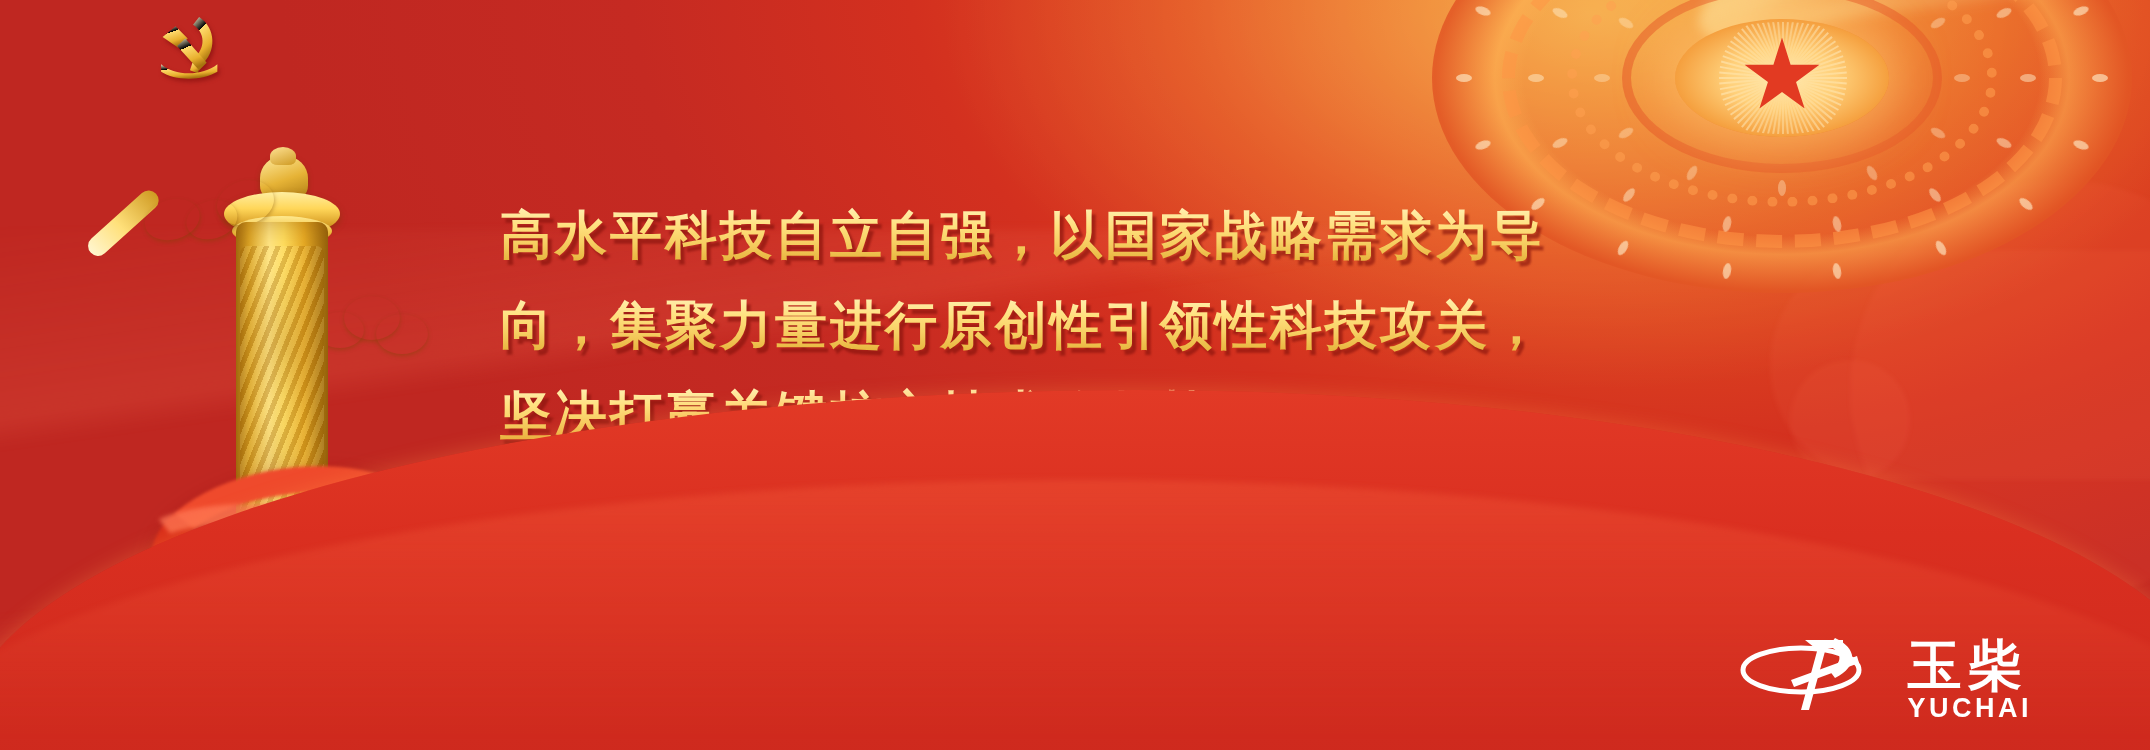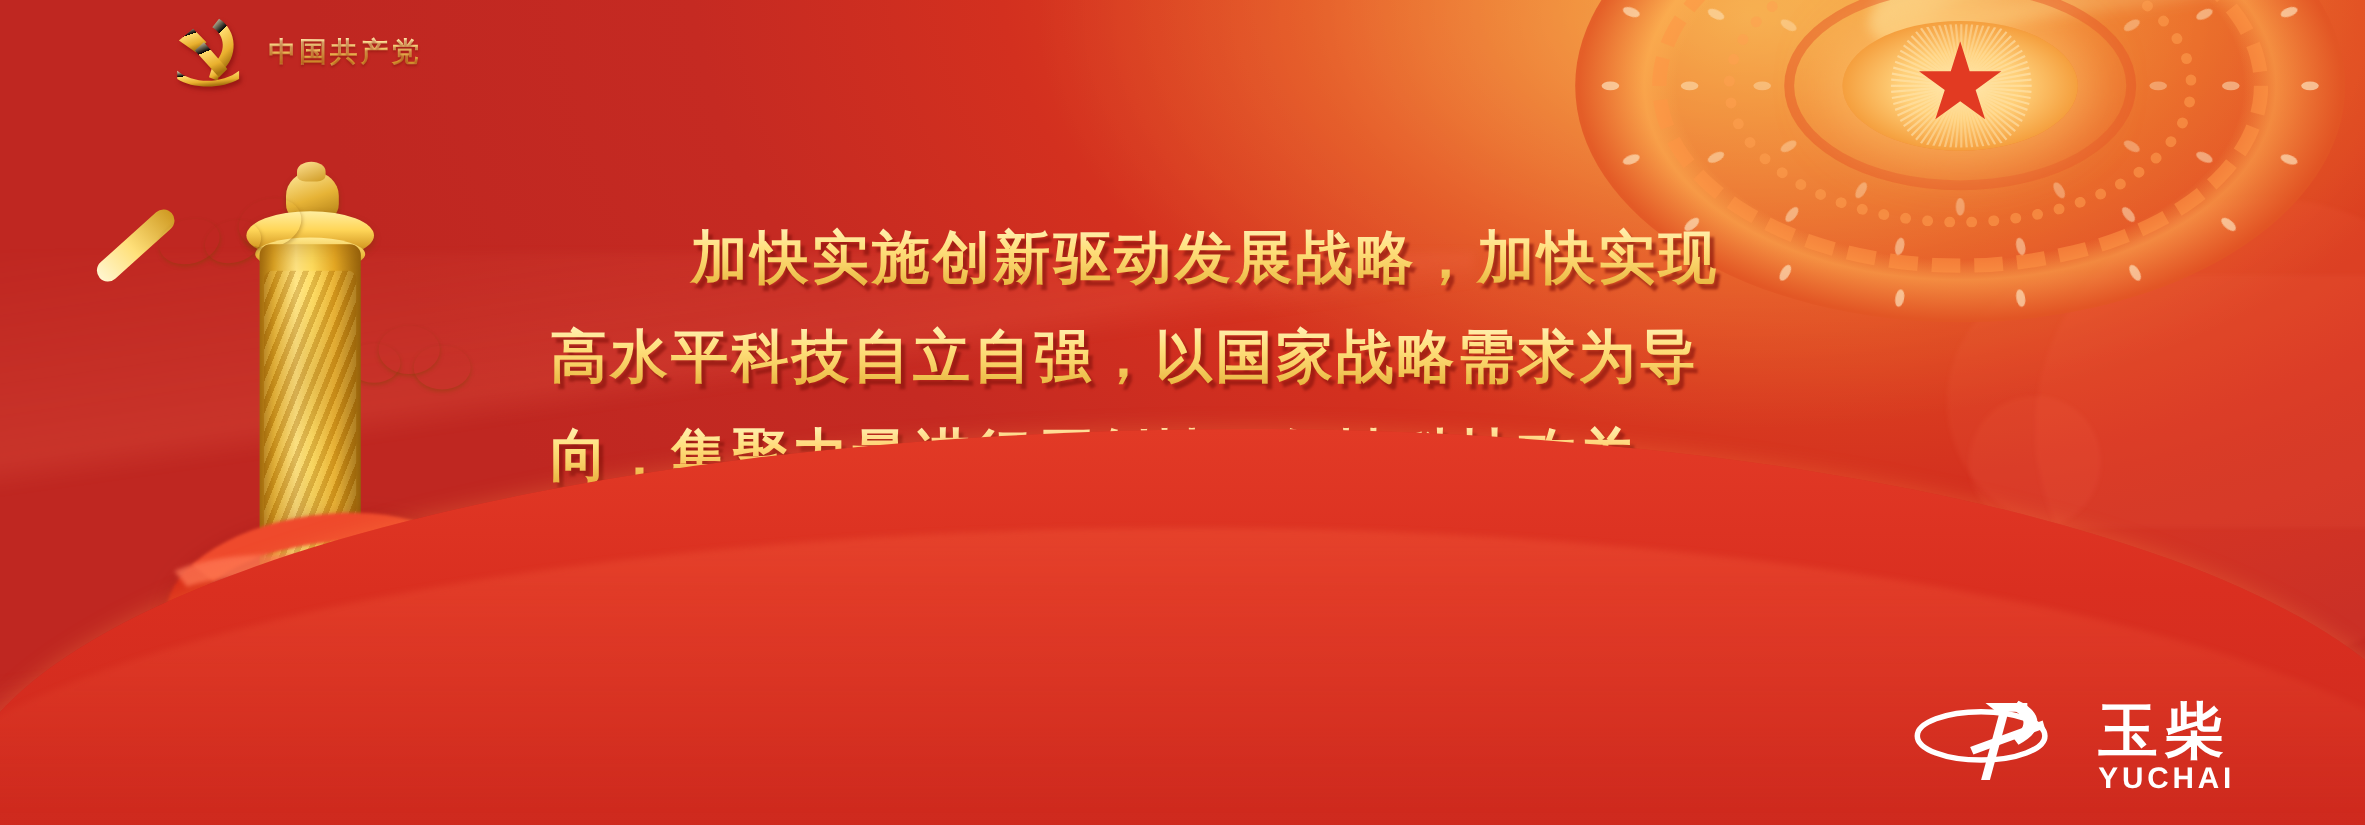--- a/index.html
+++ b/index.html
@@ -404,21 +404,20 @@
         <path d="M64 76 L55 66 L50 82 L60 86 Z" fill="url(#gEm)"></path>
 
         <path d="M14 38 L31 24 L47 40 L34 52 Z" fill="url(#gEm)"></path>
 
         <path d="M33 50 L44 40 L72 72 L62 82 Z" fill="url(#gEm)"></path>
 
         <path d="M12 74 C30 90 66 90 86 74 L86 84 C66 96 30 96 12 84 Z" fill="url(#gEm)"></path>
       </svg>
     </div>
     <div class="org-title">
-      <div class="org-line l1">中国共产党</div>
     </div>
   </div>
 
   <div class="huabiao">
     <div class="hb-beast"></div>
     <div class="hb-cap"></div>
     <div class="hb-cap2"></div>
     <div class="hb-wing">
       <div class="hb-tip"></div>
       <span class="cl"></span>
@@ -432,21 +431,20 @@
         <span class="cl"></span>
     </div>
     <div class="hb-shaft"></div>
     <div class="hb-dragon"></div>
     <div class="ribbon"></div>
     <div class="ribbon2"></div>
     <div class="hb-base"></div>
   </div>
 
   <div class="slogan">
-    <div class="sline indent">加快实施创新驱动发展战略，加快实现</div>
     <div class="sline">高水平科技自立自强，以国家战略需求为导</div>
     <div class="sline">向，集聚力量进行原创性引领性科技攻关，</div>
     <div class="sline">坚决打赢关键核心技术攻坚战</div>
   </div>
 
   <div class="wave-glow"></div>
   <div class="sparkle"></div>
 
   <div class="skyline">
     <svg width="720" height="170" viewBox="0 0 720 170">

